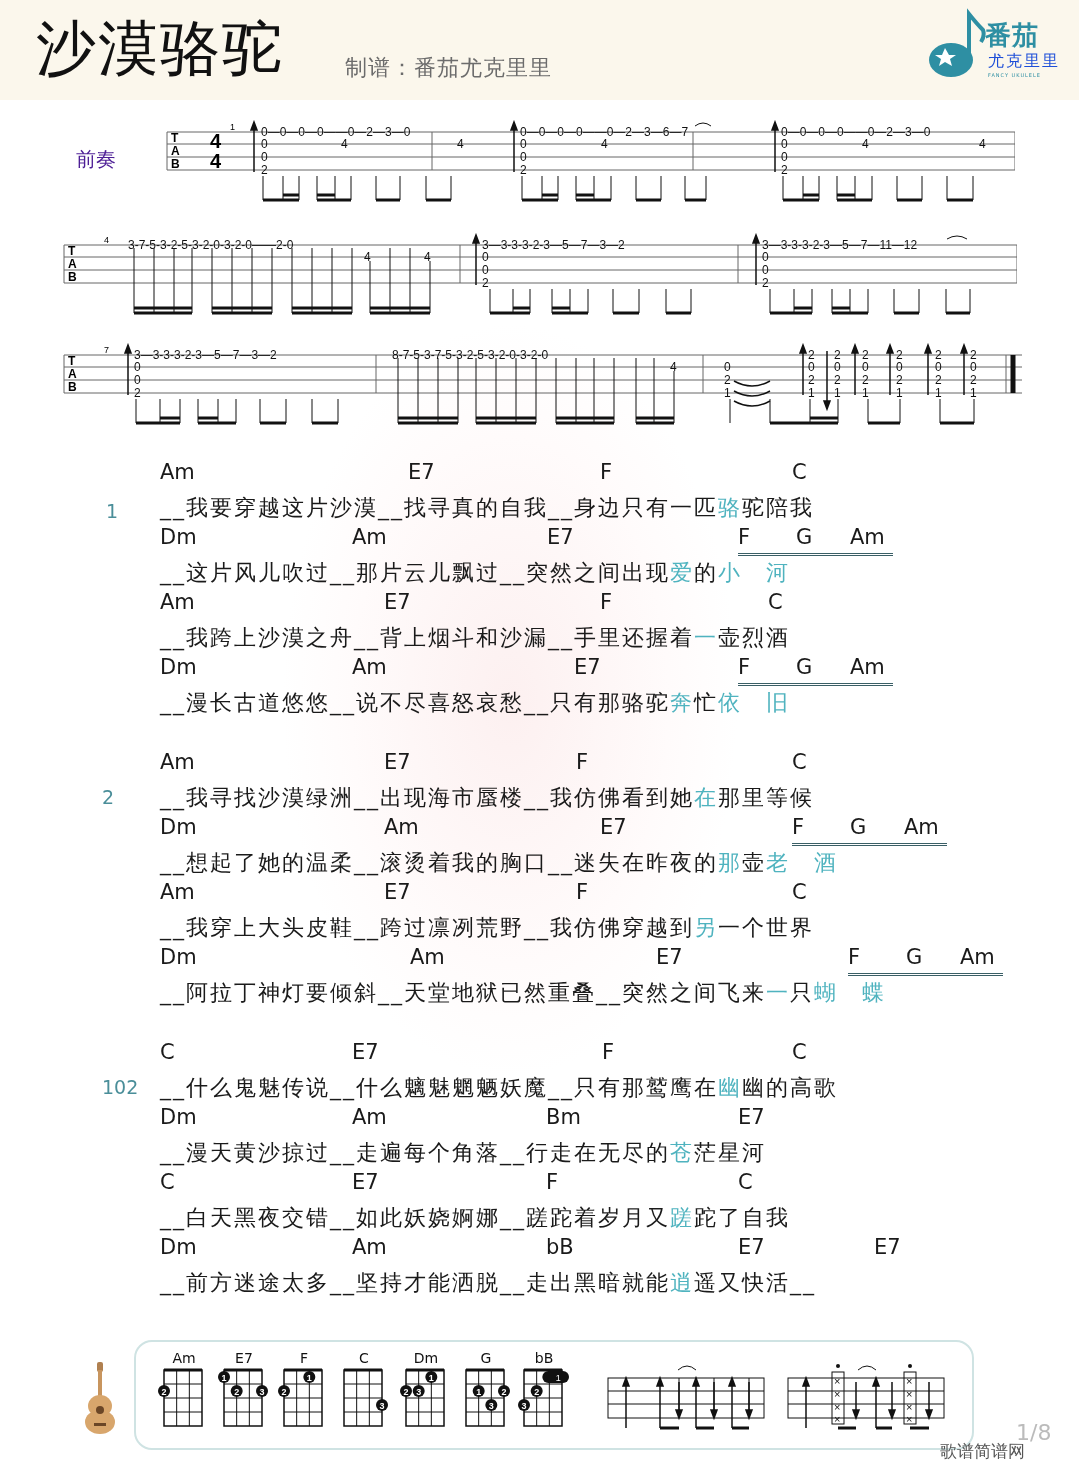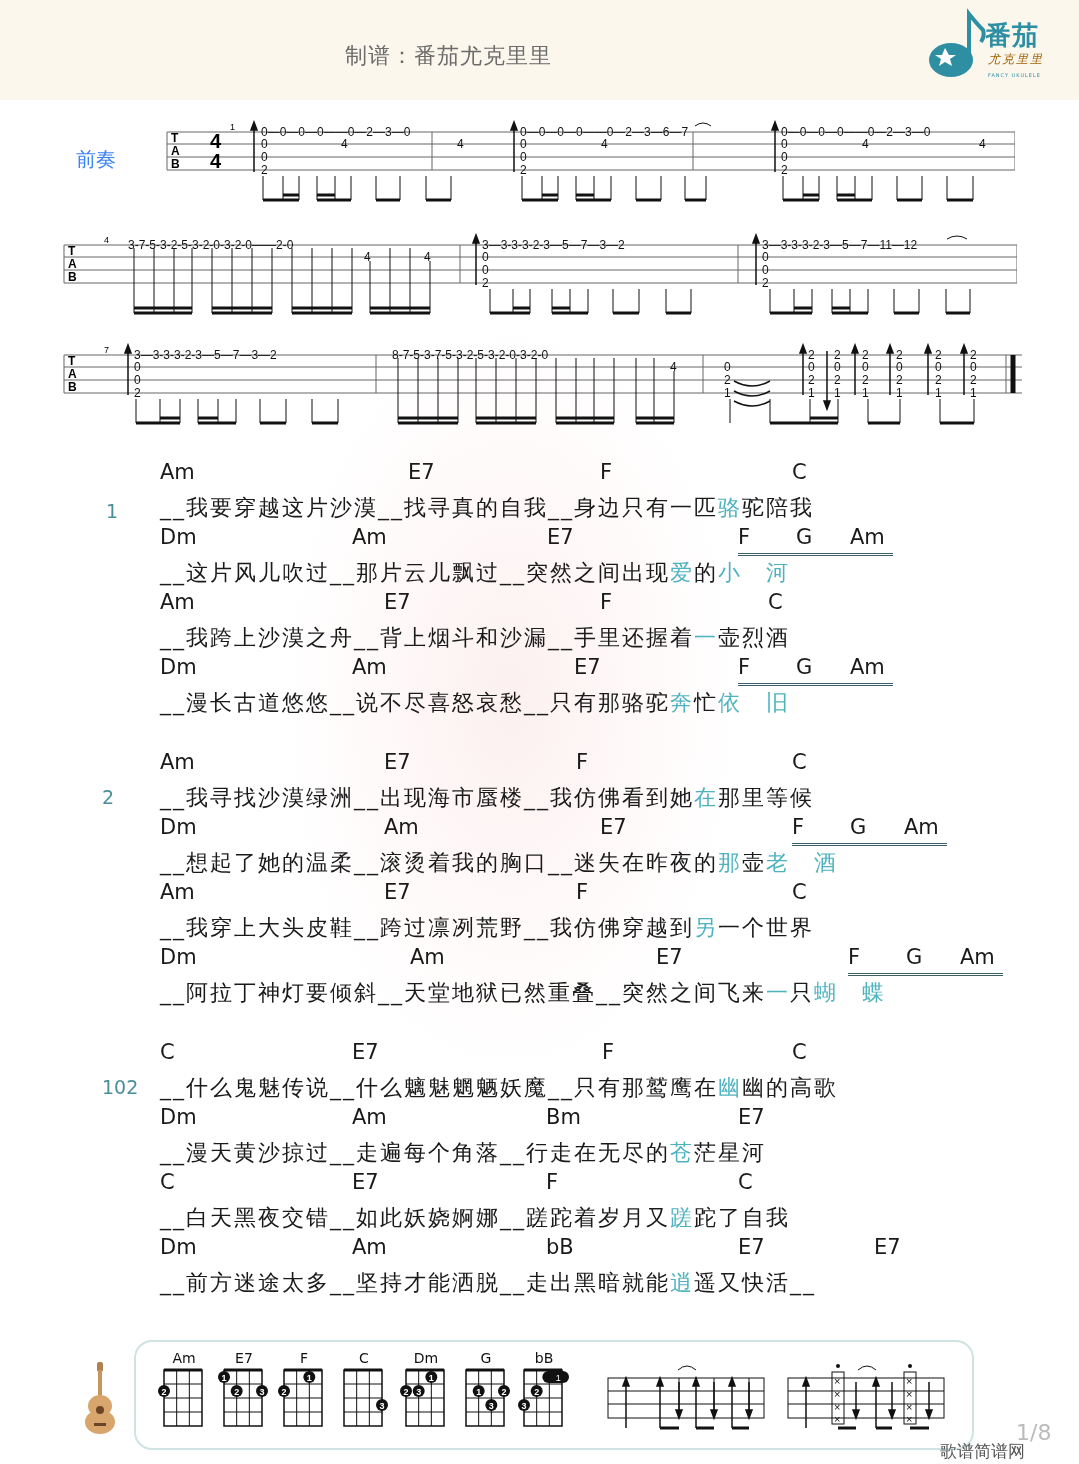--- a/index.html
+++ b/index.html
@@ -1,26 +1,26 @@
 <!DOCTYPE html>
 <html><head>
 <meta charset="utf-8">
 <style>
   html,body{margin:0;padding:0;}
   body{width:1079px;height:1464px;background:#fff;position:relative;overflow:hidden;font-family:"DejaVu Sans",sans-serif;color:#1a1a1a;}
   .header{position:absolute;left:0;top:0;width:1079px;height:100px;background:#fbf7ec;}
   .title{position:absolute;left:36px;top:6px;font-size:60px;letter-spacing:2px;color:#111;font-weight:400;line-height:84px;}
   .meta{position:absolute;left:345px;font-size:22px;color:#6c6c6c;letter-spacing:1px;}
-  .meta1{top:16px;} .meta2{top:41px;}
+  .meta1{top:16px;} .meta2{top:53px;}
   .meta span{margin-right:22px;}
   .logo{position:absolute;left:925px;top:8px;width:140px;height:82px;}
   .logo .brand{position:absolute;left:60px;top:10px;color:#2e8fa3;font-size:26px;font-weight:bold;letter-spacing:1px;}
-  .logo .sub{position:absolute;left:63px;top:43px;color:#a16207;font-size:12px;letter-spacing:2px;font-style:italic;}
+  .logo .sub{position:absolute;left:63px;top:43px;color:#1d4ed8;font-size:16px;letter-spacing:2px;}
   .logo .en{position:absolute;left:63px;top:64px;color:#2e8fa3;font-size:5px;letter-spacing:1px;}
-  .section-label{position:absolute;left:76px;top:146px;color:#3b82f6;font-size:20px;}
+  .section-label{position:absolute;left:76px;top:146px;color:#4c1d95;font-size:20px;}
   .tab{position:absolute;}
   .tab svg{display:block;}
   .lyrics{position:absolute;left:160px;}
   .verse-num{position:absolute;color:#4a8e99;font-size:19px;}
   .line{position:relative;height:65px;}
   .chords{position:absolute;left:0;top:0;height:30px;width:900px;font-size:21px;}
   .chords span{position:absolute;top:0;}
   .words{position:absolute;left:0;top:33px;font-size:22px;letter-spacing:2px;white-space:nowrap;}
   .hl{color:#4fb3bf;}
   .uline{position:absolute;top:28px;border-bottom:3px double #3a5f66;}
@@ -30,20 +30,21 @@
   .page-num{position:absolute;left:1016px;top:1420px;font-size:22px;color:#bbb;}
   .watermark{position:absolute;left:940px;top:1440px;font-size:17px;color:#555;}
   .watermark b{color:#e28b2c;font-weight:normal;}
   .bg-deco{position:absolute;left:280px;top:320px;width:460px;height:760px;border-radius:50%;background:radial-gradient(ellipse at center, rgba(250,225,225,0.5) 0%, rgba(255,240,240,0.25) 50%, rgba(255,255,255,0) 70%);}
   .uke{position:absolute;left:84px;top:1360px;}
 </style>
 </head>
 <body>
 
 <div class="header">
+  <div class="title">沙漠骆驼</div>
   <div class="meta meta2">制谱：番茄尤克里里</div>
   <div class="logo">
     <svg width="62" height="72">
       <ellipse cx="26" cy="52" rx="22" ry="17" fill="#2e8fa3"></ellipse>
       <path d="M44 50 L44 6 Q52 16 58 22 Q60 28 56 34" stroke="#2e8fa3" stroke-width="4" fill="none"></path>
       <polygon points="20,40 24,47 31,47 25,51 27,58 20,54 14,58 16,51 10,47 17,47" fill="#fff"></polygon>
     </svg>
     <div class="brand">番茄</div>
     <div class="sub">尤克里里</div>
     <div class="en">FANCY UKULELE</div>

